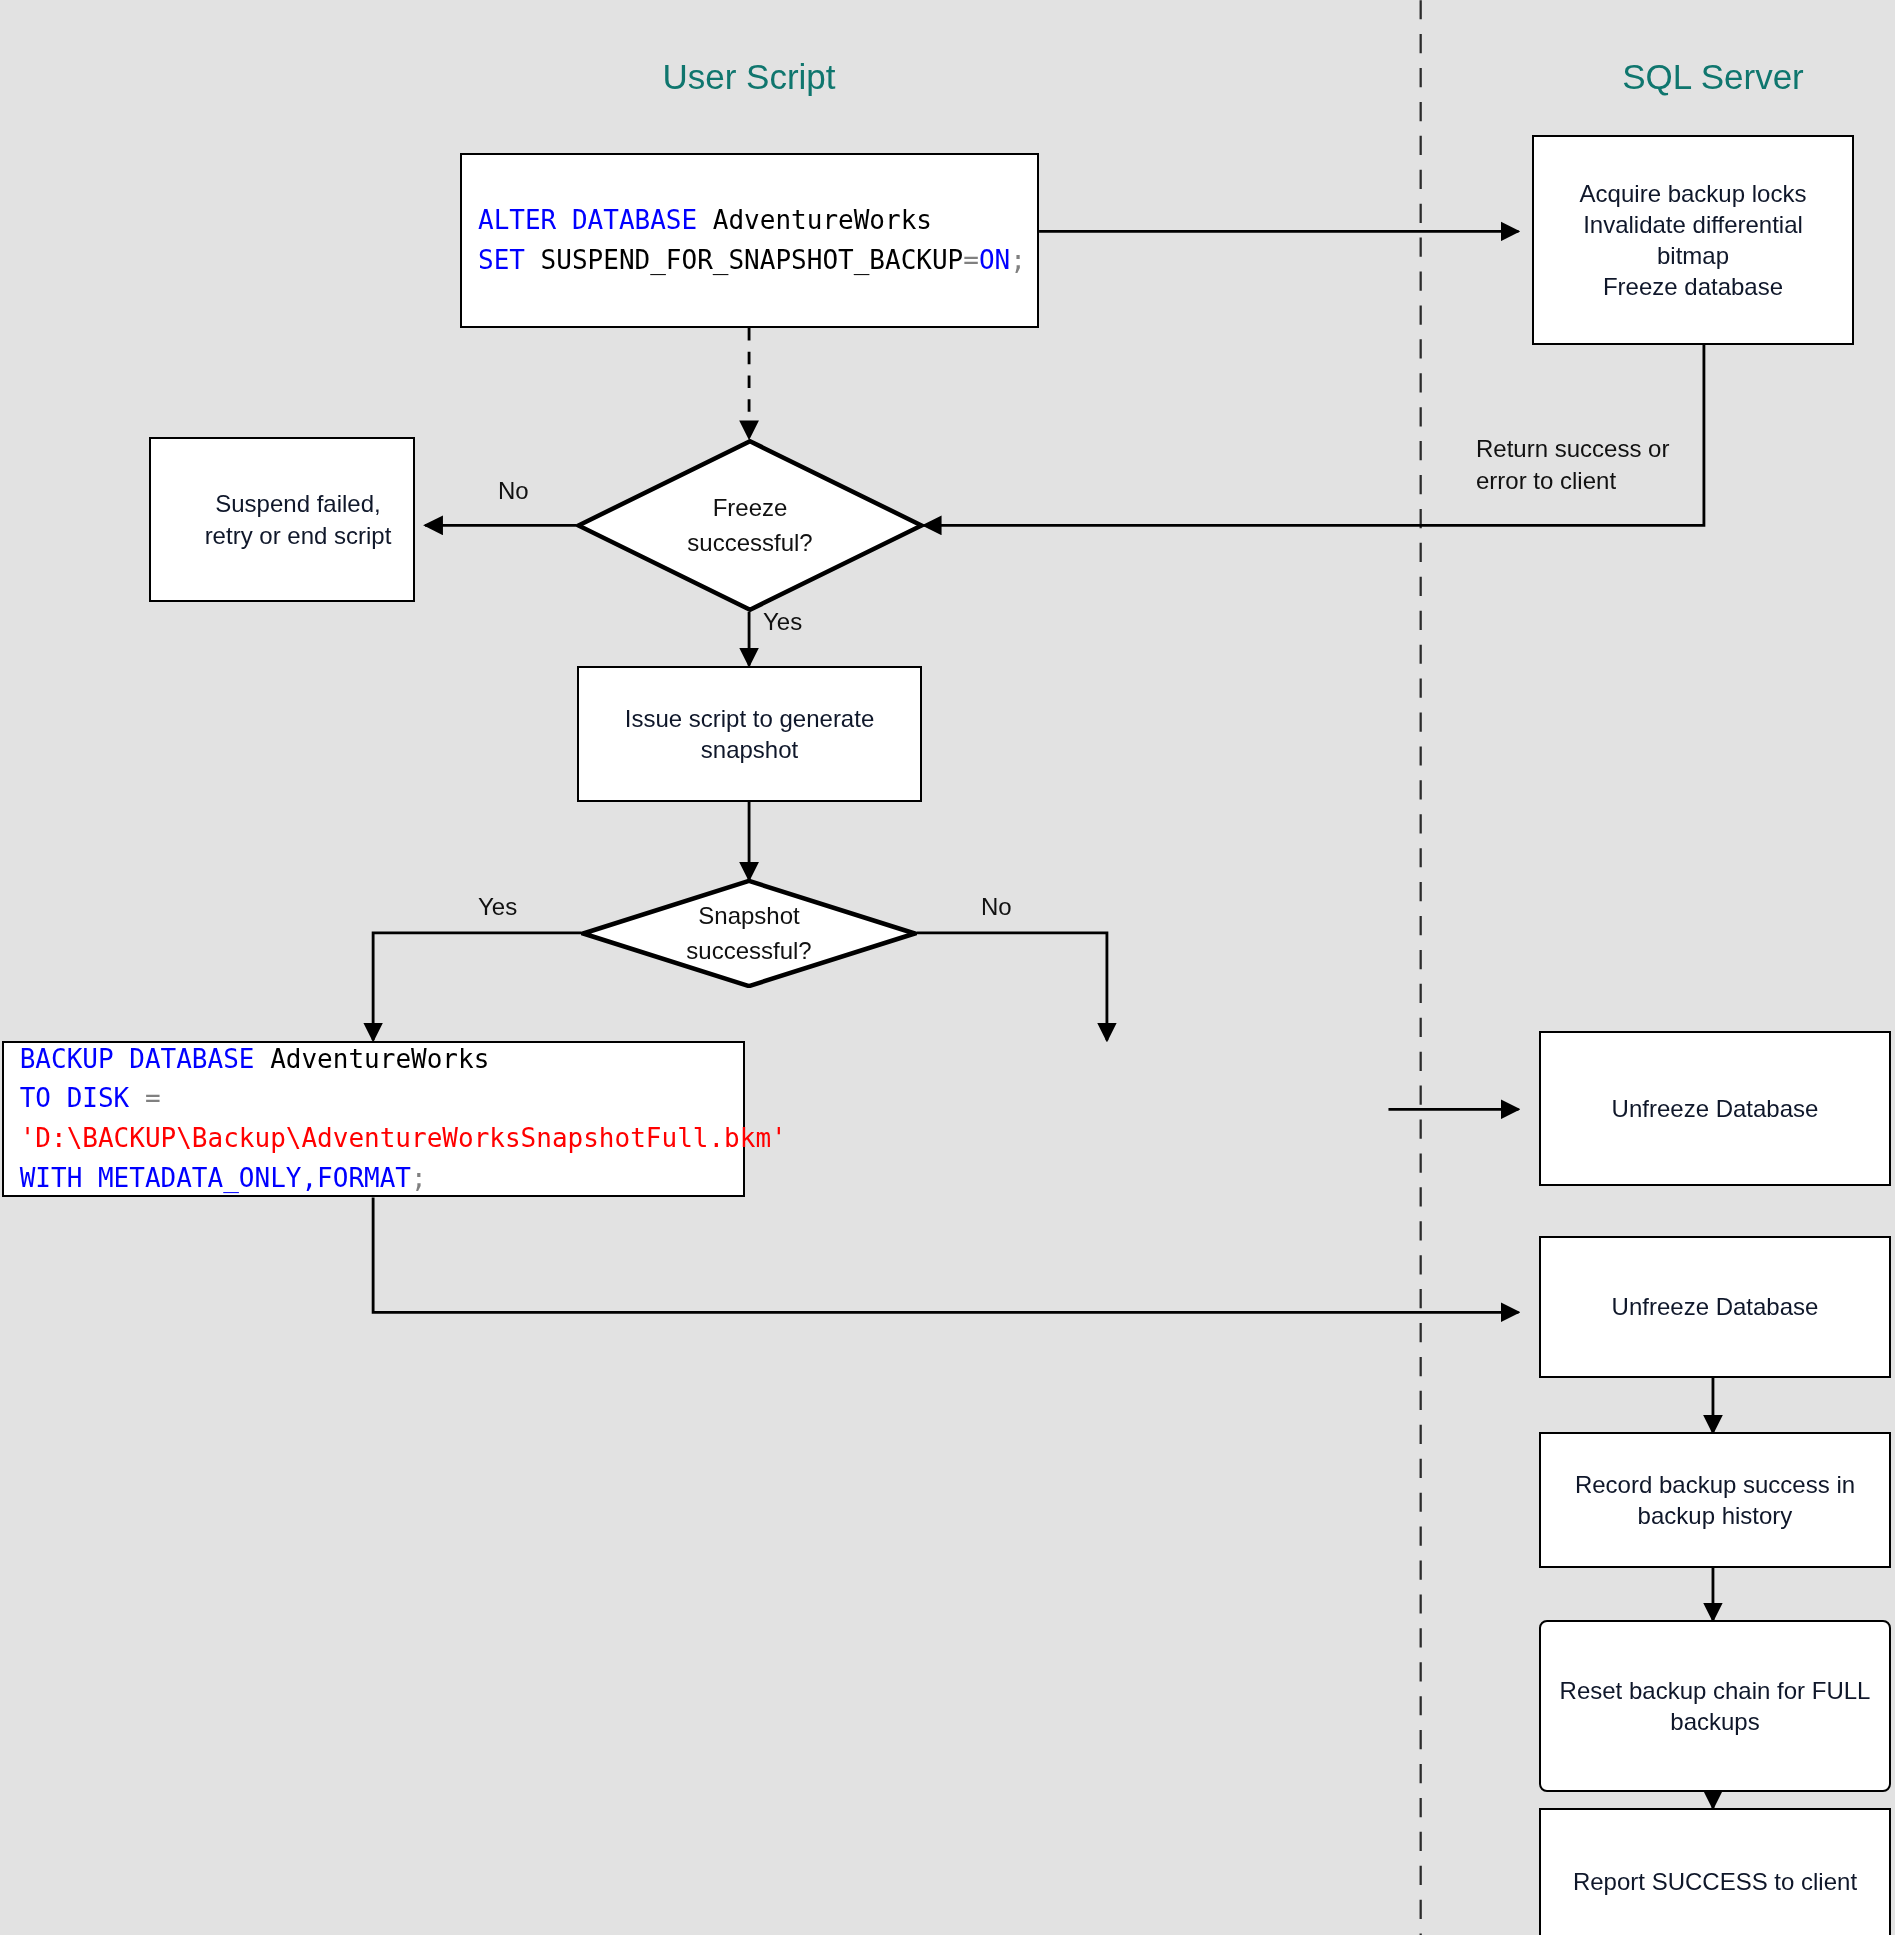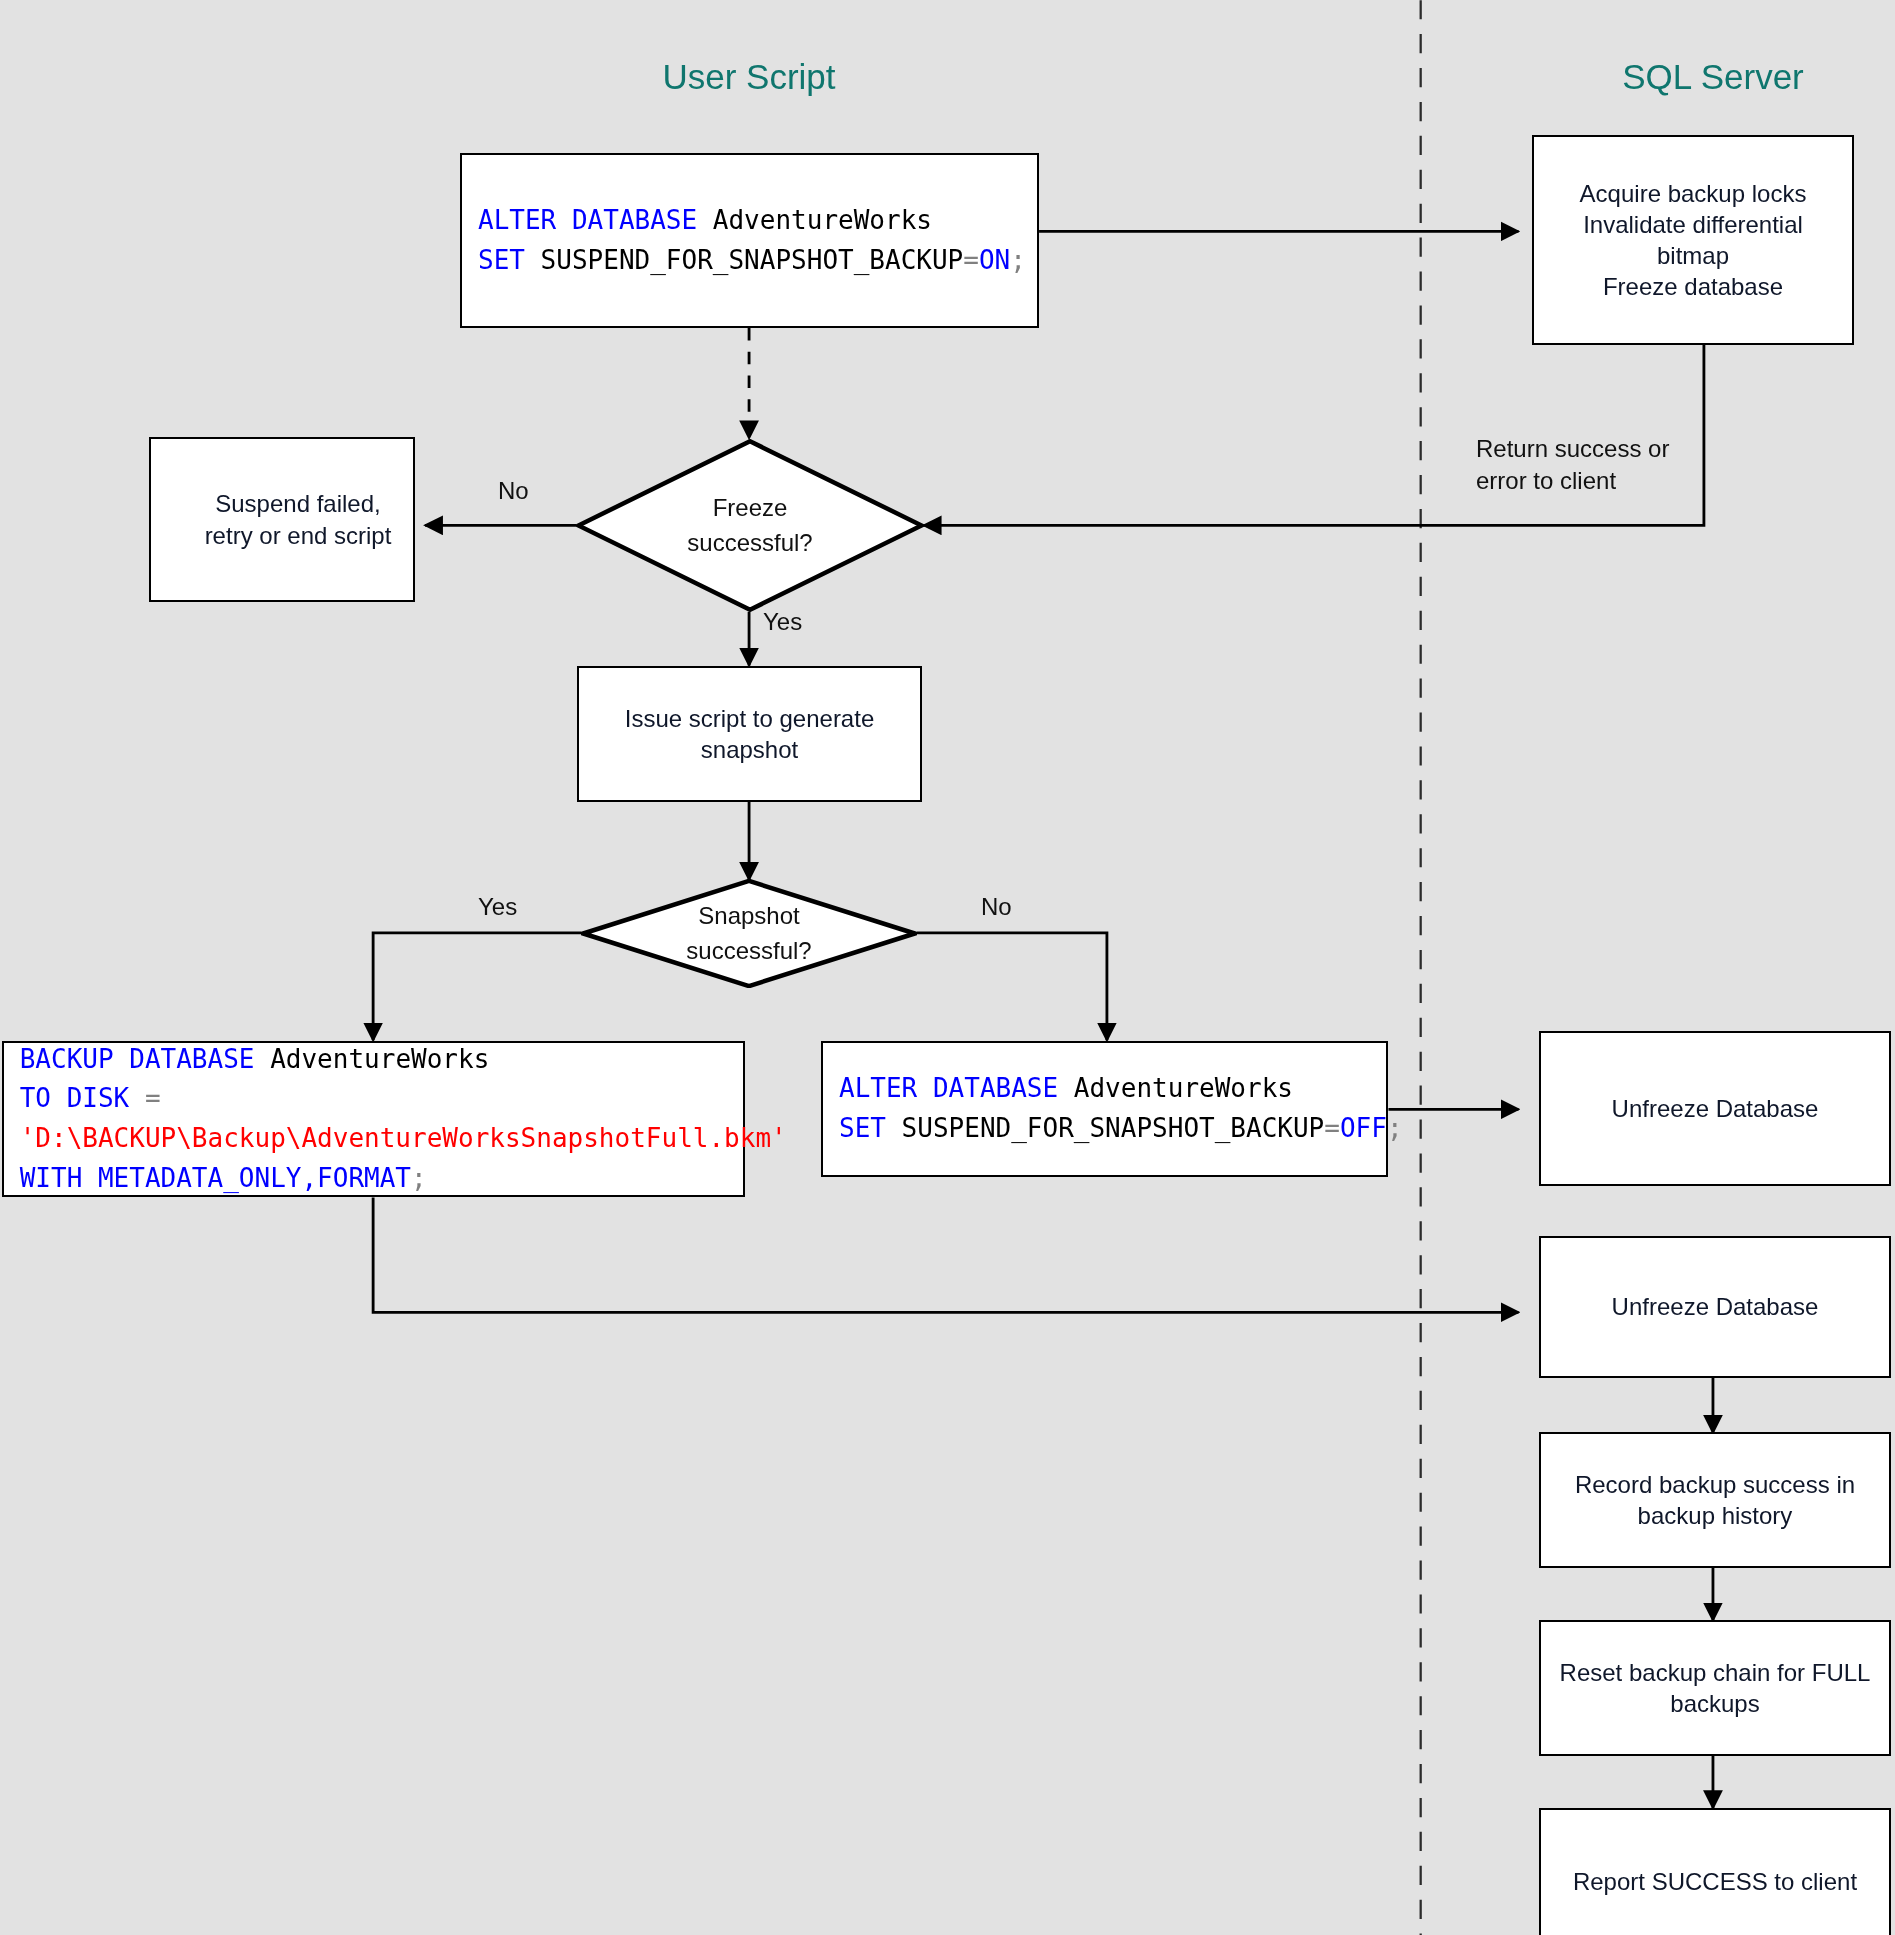--- a/index.html
+++ b/index.html
@@ -183,39 +183,35 @@
 successful?</div>
   </div>
 
   <div class="code-node" style="left:1.7px; top:1041px; width:743px; height:156px;">
     <pre><span class="kw">BACKUP DATABASE</span><span class="pl"> AdventureWorks</span>
 <span class="kw">TO DISK</span><span class="pl"> </span><span class="op">=</span>
 <span class="str">'D:\BACKUP\Backup\AdventureWorksSnapshotFull.bkm'</span>
 <span class="kw">WITH METADATA_ONLY,FORMAT</span><span class="op">;</span></pre>
   </div>
 
-  <div class="code-node" style="left:821px; top:1041px; width:567px; height:136px;">
-    <pre><span class="kw">ALTER DATABASE</span><span class="pl"> AdventureWorks</span>
-<span class="kw">SET</span><span class="pl"> SUSPEND_FOR_SNAPSHOT_BACKUP</span><span class="op">=</span><span class="kw">OFF</span><span class="op">;</span></pre>
-  </div>
 
   <div class="node" style="left:1539px; top:1031px; width:352px; height:155px;">
     <div class="label">Unfreeze Database</div>
   </div>
 
   <div class="node" style="left:1539px; top:1236px; width:352px; height:142px;">
     <div class="label">Unfreeze Database</div>
   </div>
 
   <div class="node" style="left:1539px; top:1432px; width:352px; height:136px;">
     <div class="label" style="white-space: pre-line;">Record backup success in
 backup history</div>
   </div>
 
-  <div class="node" style="left:1539px; top:1620px; width:352px; height:136px;">
+  <div class="node" style="left:1539px; top:1620px; width:352px; height:172px;border-radius:8px;">
     <div class="label" style="white-space: pre-line;">Reset backup chain for FULL
 backups</div>
   </div>
 
   <div class="node" style="left:1539px; top:1808px; width:352px; height:147px;">
     <div class="label">Report SUCCESS to client</div>
   </div>
 
   <div class="edge-label multiline" style="left:1476px; top:433px; width:237px; white-space: pre-line;">Return success or
 error to client</div>

